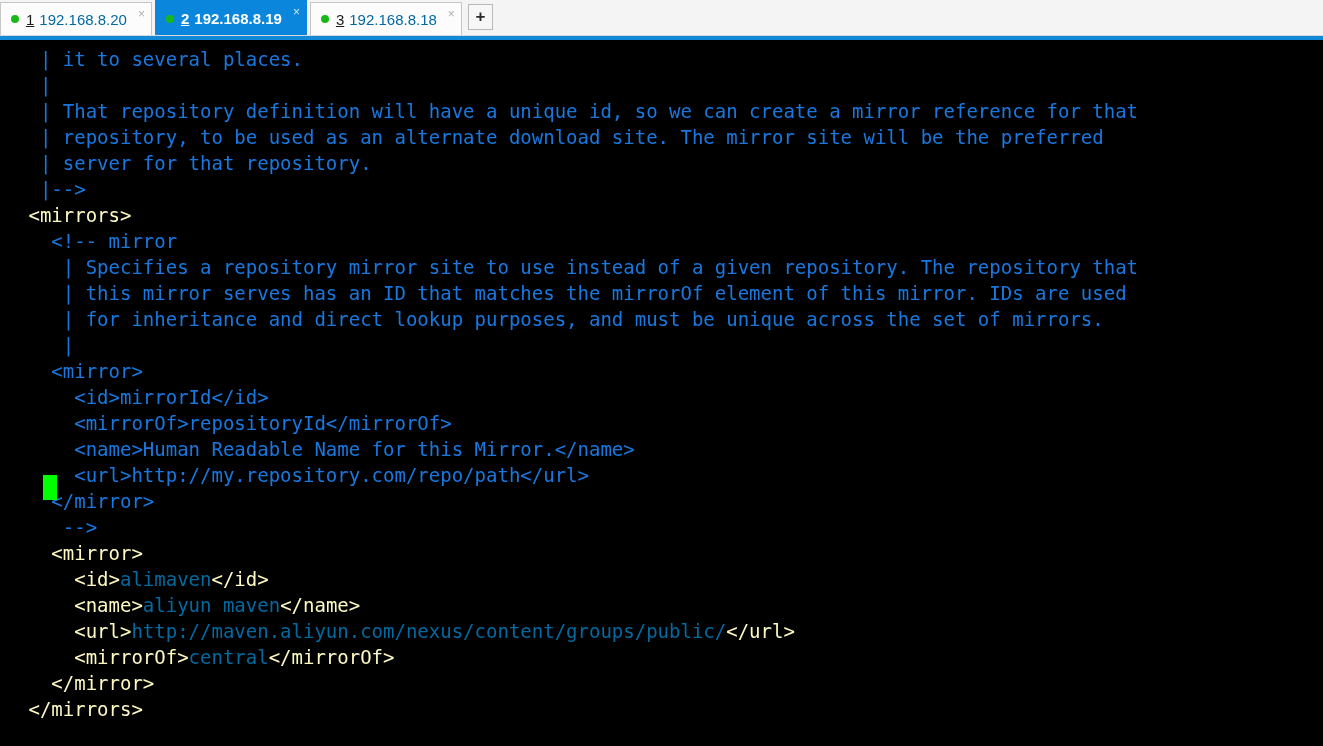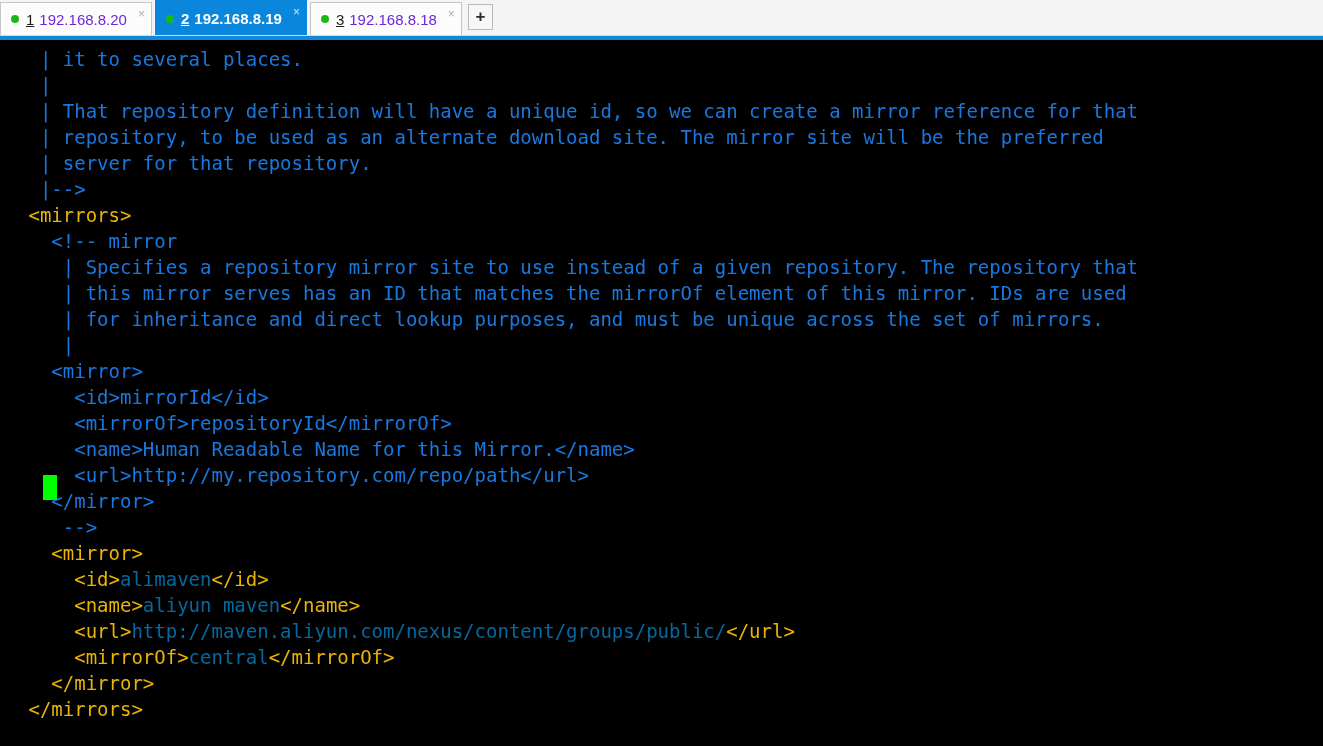--- a/index.html
+++ b/index.html
@@ -56,21 +56,21 @@
     flex: 0 0 auto;
   }
   .tab-num {
     font-size: 15px;
     color: #1c1c1c;
     text-decoration: underline;
     margin-right: 5px;
   }
   .tab-addr {
     font-size: 15px;
-    color: #6d28d9;
+    color: #0369a1;
   }
   .tab.active .tab-num,
   .tab.active .tab-addr {
     color: #ffffff;
     font-weight: bold;
   }
   .tab-close {
     font-size: 12px;
     color: #b0b0b0;
     margin-left: 11px;
@@ -124,21 +124,21 @@
     left: 17px;
     top: 6px;
     font-family: "DejaVu Sans Mono", "Liberation Mono", monospace;
     font-size: 19px;
     line-height: 26px;
     letter-spacing: 0px;
     white-space: pre;
   }
   .ln { height: 26px; }
   .cmt  { color: #1878e0; }   
-  .tag  { color: #eab308; }   
+  .tag  { color: #fef9c3; }   
   .txt  { color: #0369a1; }   
   #cursor {
     position: absolute;
     left: 43px;
     top: 435px;
     width: 14px;
     height: 25px;
     background: #00ff00;
   }
 </style>

